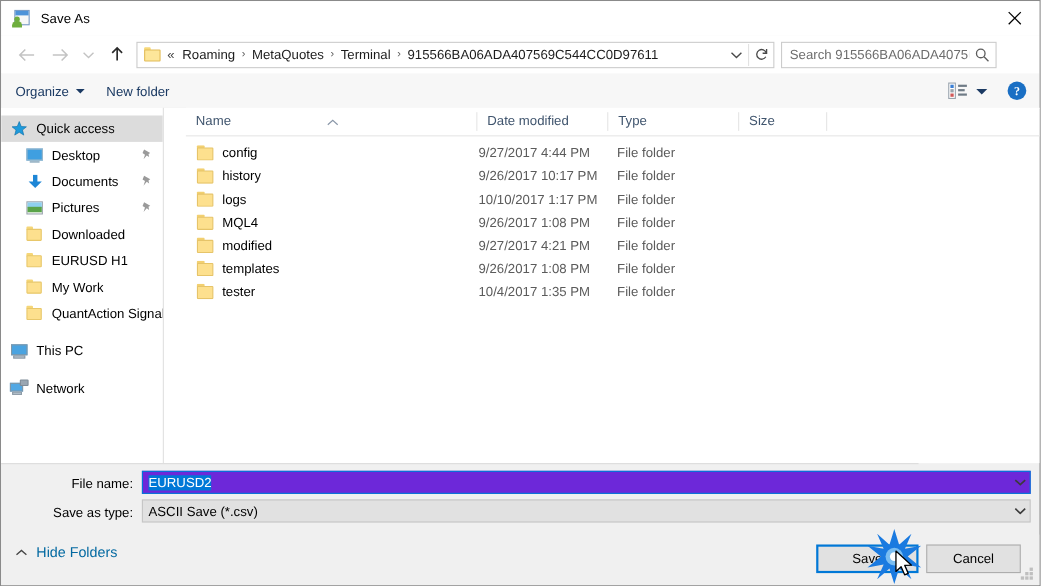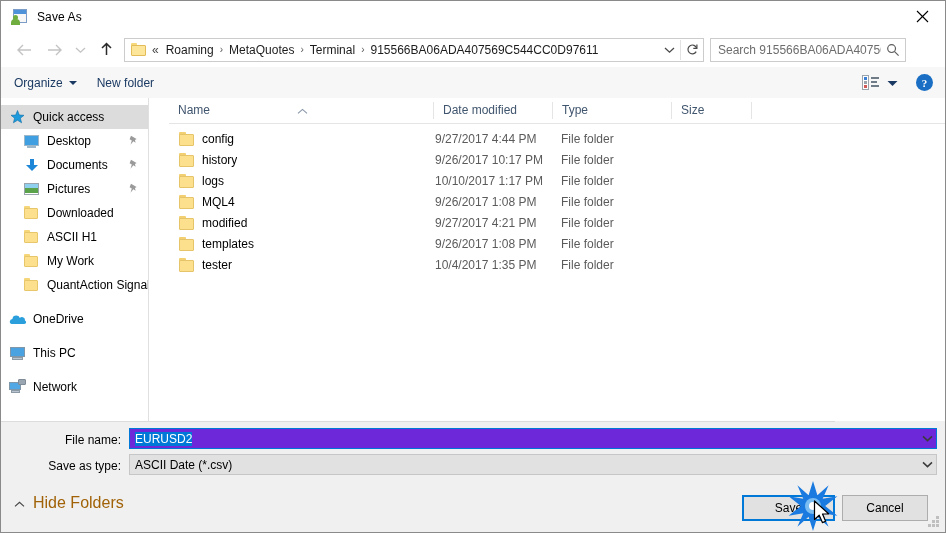--- a/index.html
+++ b/index.html
@@ -146,21 +146,21 @@
     position:absolute;height:21px;box-sizing:border-box;display:flex;align-items:center;
   }
   .frm-field.name{background:#6d28d9;border:1px solid #0078d7;}
   .frm-field.type{background:#e1e1e1;border:1px solid #c6c6c6;}
   .frm-field .val{padding-left:5px;font-size:12px;flex:1;overflow:hidden;white-space:nowrap;}
   .frm-field .val .sel{background:#0078d7;color:#fff;padding:1px 0;}
   .frm-field .drop{width:17px;display:flex;align-items:center;justify-content:center;}
   
   .footer{position:absolute;left:0;top:485px;width:944px;height:46px;background:#f0f0f0;}
   .hidefolders{
-    position:absolute;left:13px;top:8px;display:flex;align-items:center;font-size:16px;color:#a16207;
+    position:absolute;left:13px;top:8px;display:flex;align-items:center;font-size:13px;color:#0369a1;
   }
   .hidefolders .car{margin-right:8px;}
   .btn{
     position:absolute;height:26px;box-sizing:border-box;background:#e1e1e1;border:1px solid #adadad;
     display:flex;align-items:center;justify-content:center;font-size:12px;color:#000;
   }
   .btn.primary{border:2px solid #0078d7;background:#e1e1e1;}
   .grip{position:absolute;right:6px;bottom:5px;width:11px;height:11px;}
   .grip i{position:absolute;width:3px;height:3px;background:#bfbfbf;display:block;}
   
@@ -337,45 +337,37 @@
             <i class="tab"></i>
             <i class="body"></i>
           </span>
         <span class="lbl">Downloaded</span>
       </div>
       <div class="nav-item lvl1">
         <span class="ico i-folder">
             <i class="tab"></i>
             <i class="body"></i>
           </span>
-        <span class="lbl">ASCII H1</span>
+        <span class="lbl">EURUSD H1</span>
       </div>
       <div class="nav-item lvl1">
         <span class="ico i-folder">
             <i class="tab"></i>
             <i class="body"></i>
           </span>
         <span class="lbl">My Work</span>
       </div>
       <div class="nav-item lvl1">
         <span class="ico i-folder">
             <i class="tab"></i>
             <i class="body"></i>
           </span>
         <span class="lbl">QuantAction Signal</span>
       </div>
 
-      <div class="nav-item" style="margin-top:10px">
-        <span class="ico">
-          <svg class="i-cloud" width="18" height="13" viewBox="0 0 18 13">
-            <path d="M4 11 Q0.6 11 0.8 8.4 Q1 6.2 3.4 6 Q3.8 2.6 7.2 2.6 Q10 2.6 10.9 5 Q12 3.6 14 4.3 Q16.4 5.2 16 7.6 Q17.6 8.4 17 10 Q16.4 11 15 11 Z" fill="#2a9fdc"></path>
-          </svg>
-        </span>
-        <span class="lbl">OneDrive</span>
-      </div>
 
       <div class="nav-item" style="margin-top:10px">
         <span class="ico i-pc">
             <i class="scr"></i>
             <i class="stand"></i>
           </span>
         <span class="lbl">This PC</span>
       </div>
 
       <div class="nav-item" style="margin-top:10px">
@@ -507,21 +499,21 @@
     <div class="frm-field name" style="left:128px;top:6px;width:808px">
       <div class="val"><span class="sel">EURUSD2</span></div>
       <div class="drop">
         <svg width="11" height="7" viewBox="0 0 11 7">
             <path d="M1 1.4 L5.5 5.6 L10 1.4" stroke="#3b3b3b" stroke-width="1.5" fill="none"></path>
           </svg>
       </div>
     </div>
     <div class="frm-label" style="left:0;top:37px;width:120px">Save as type:</div>
     <div class="frm-field type" style="left:128px;top:32px;width:808px">
-      <div class="val">ASCII Date (*.csv)</div>
+      <div class="val">ASCII Save (*.csv)</div>
       <div class="drop">
         <svg width="11" height="7" viewBox="0 0 11 7">
             <path d="M1 1.4 L5.5 5.6 L10 1.4" stroke="#3b3b3b" stroke-width="1.5" fill="none"></path>
           </svg>
       </div>
     </div>
   </div>
 
   <div class="footer">
     <div class="hidefolders">

